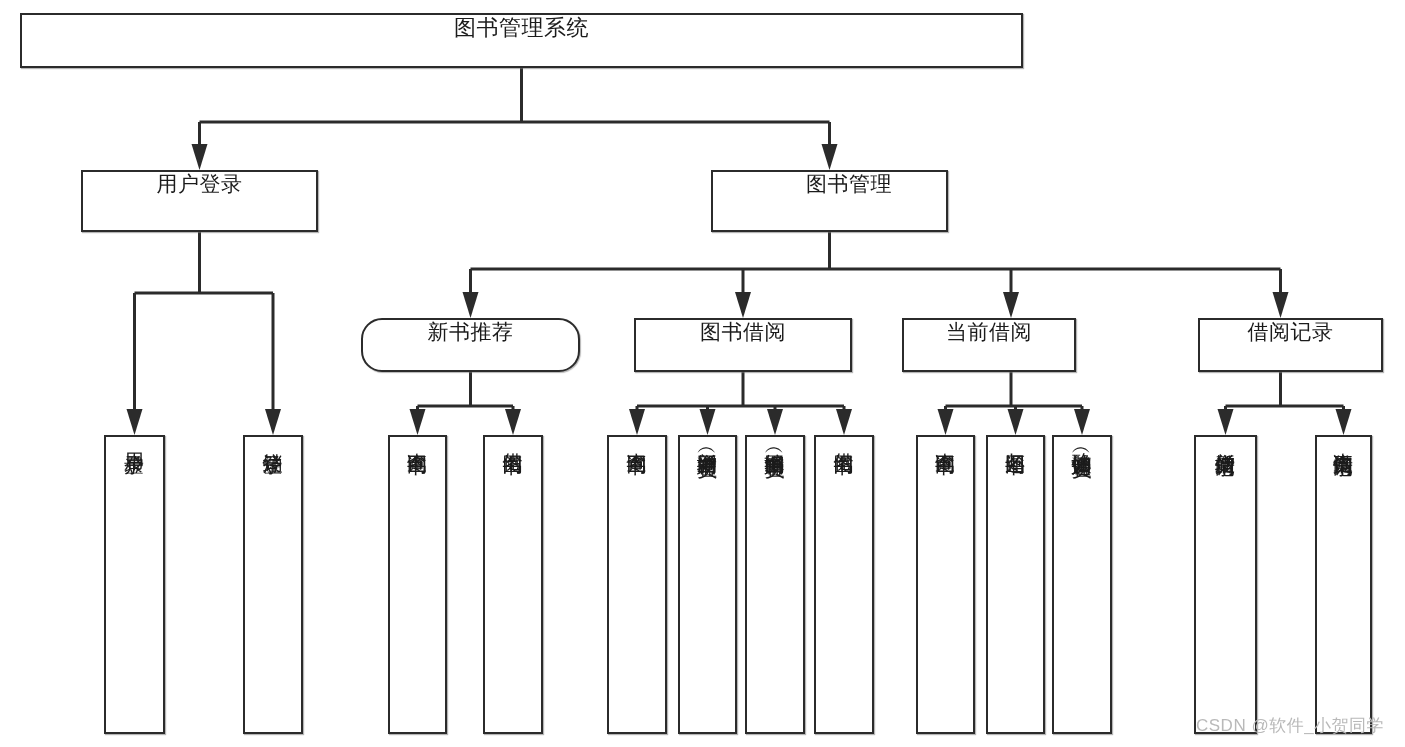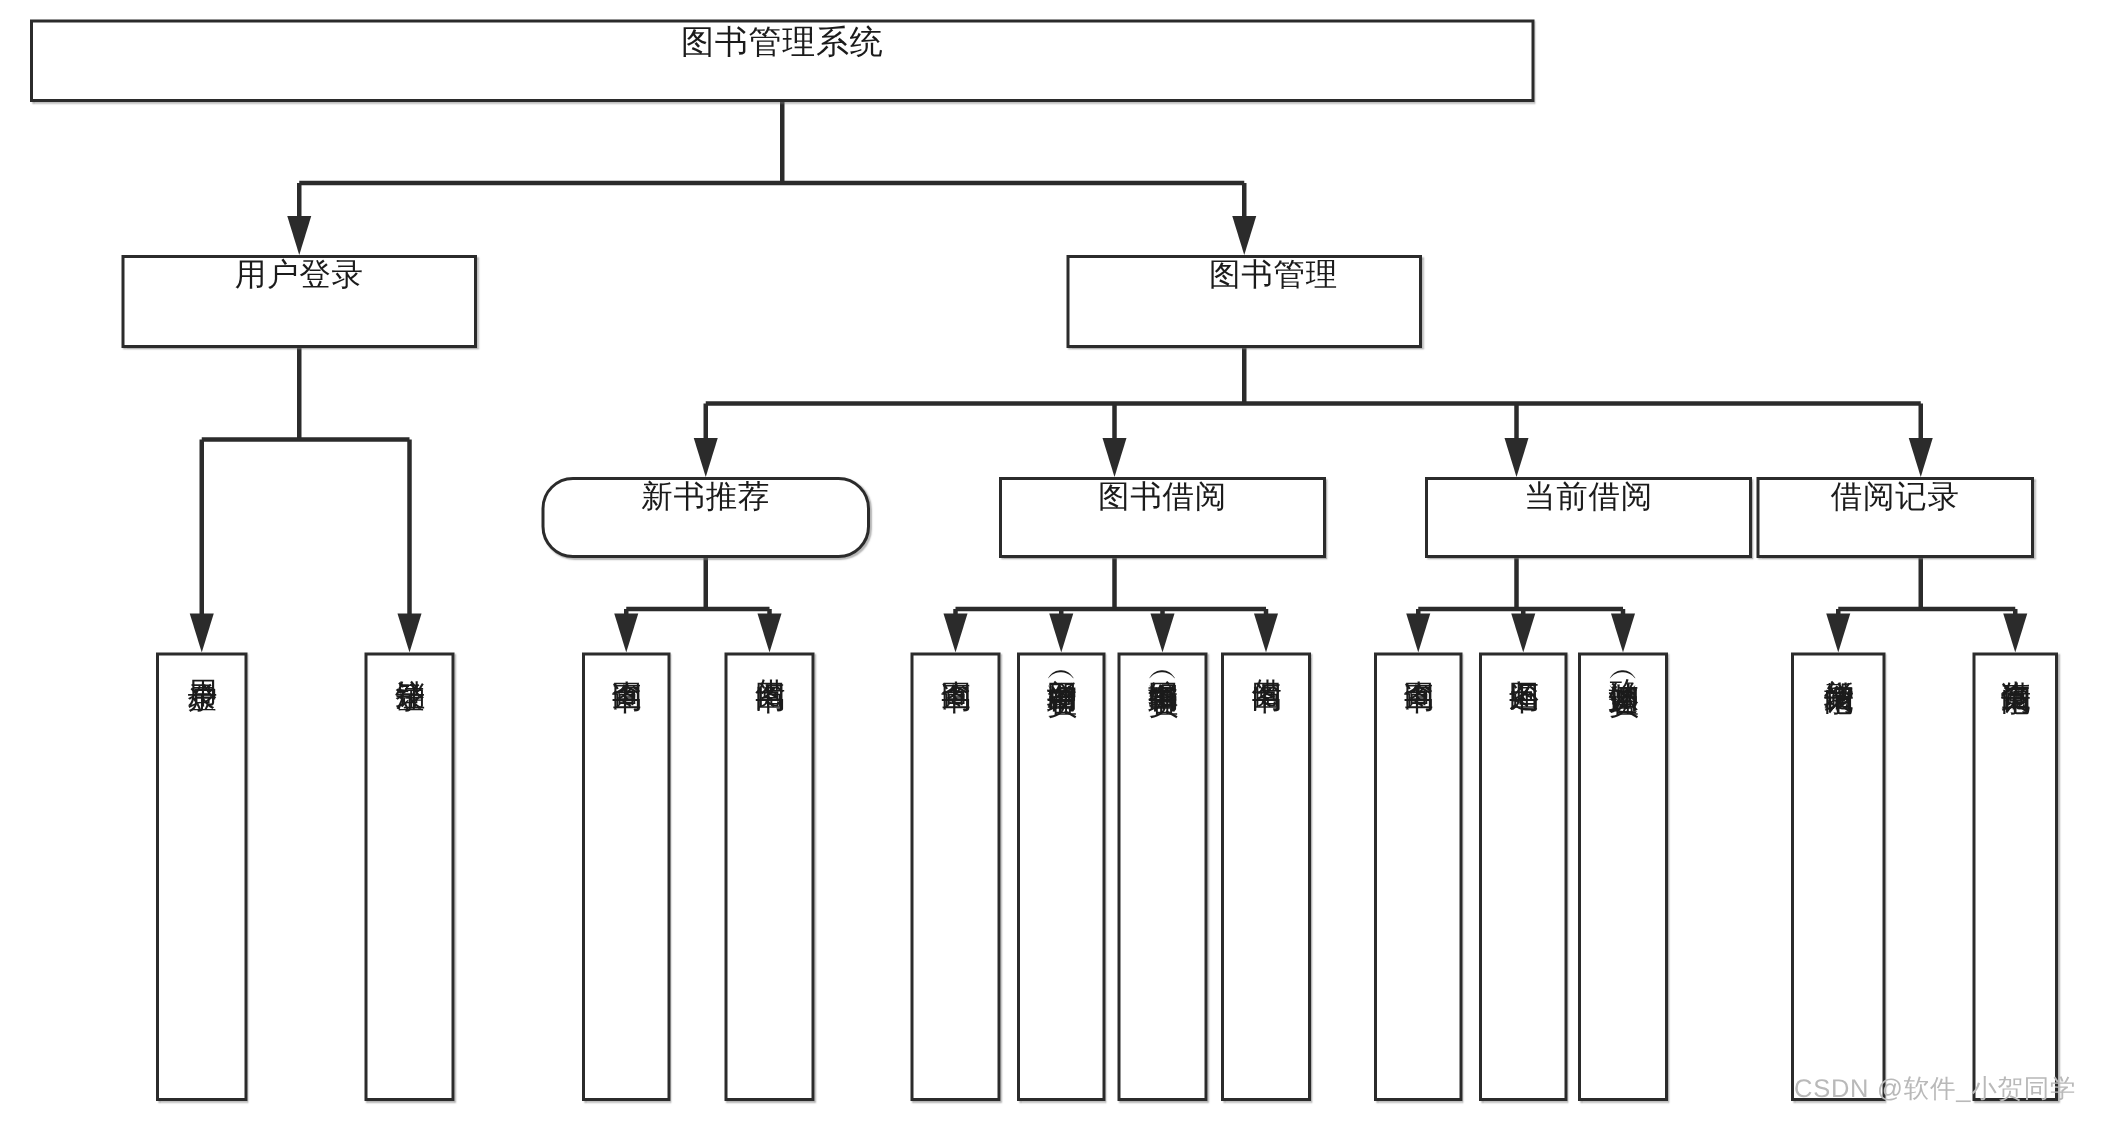--- a/index.html
+++ b/index.html
@@ -130,27 +130,27 @@
       </div>
       <div class="node-box" style="left: 81px; top: 170px; width: 237px; height: 62px;">
         <span class="node-label">用户登录</span>
       </div>
       <div class="node-box" style="left: 711px; top: 170px; width: 237px; height: 62px; padding-left: 39px;">
         <span class="node-label">图书管理</span>
       </div>
       <div class="node-box" style="left: 361px; top: 318px; width: 219px; height: 54px; border-radius: 21px;">
         <span class="node-label">新书推荐</span>
       </div>
-      <div class="node-box" style="left: 634px; top: 318px; width: 218px; height: 54px; margin-left: 32px;">
+      <div class="node-box" style="left: 634px; top: 318px; width: 218px; height: 54px;">
         <span class="node-label">图书借阅</span>
       </div>
-      <div class="node-box" style="left: 902px; top: 318px; width: 218px; height: 54px; margin-left: 48px;">
+      <div class="node-box" style="left: 902px; top: 318px; width: 174px; height: 54px;">
         <span class="node-label">当前借阅</span>
       </div>
-      <div class="node-box" style="left: 1171px; top: 318px; width: 185px; height: 54px;">
+      <div class="node-box" style="left: 1198px; top: 318px; width: 185px; height: 54px;">
         <span class="node-label">借阅记录</span>
       </div>
       <div class="node-box vertical" style="left: 104px; top: 435px; width: 61px; height: 299px;">
         <span class="node-label">用户登录</span>
       </div>
       <div class="node-box vertical" style="left: 243px; top: 435px; width: 60px; height: 299px;">
         <span class="node-label">注销登录</span>
       </div>
       <div class="node-box vertical" style="left: 388px; top: 435px; width: 59px; height: 299px;">
         <span class="node-label">查询图书</span>

